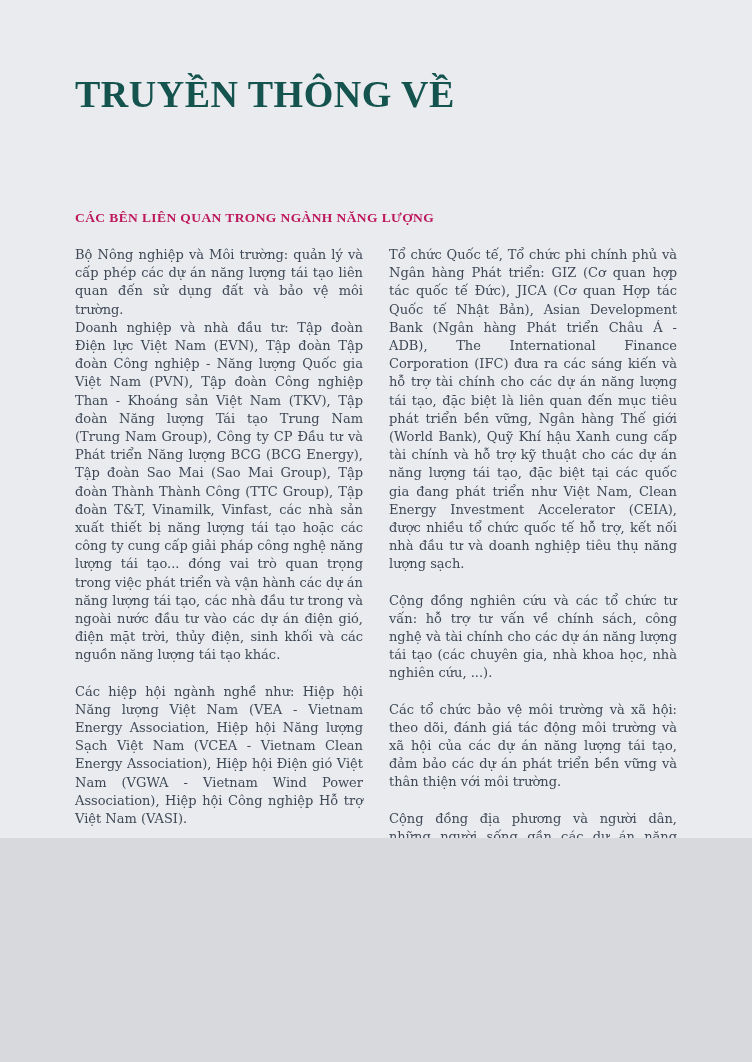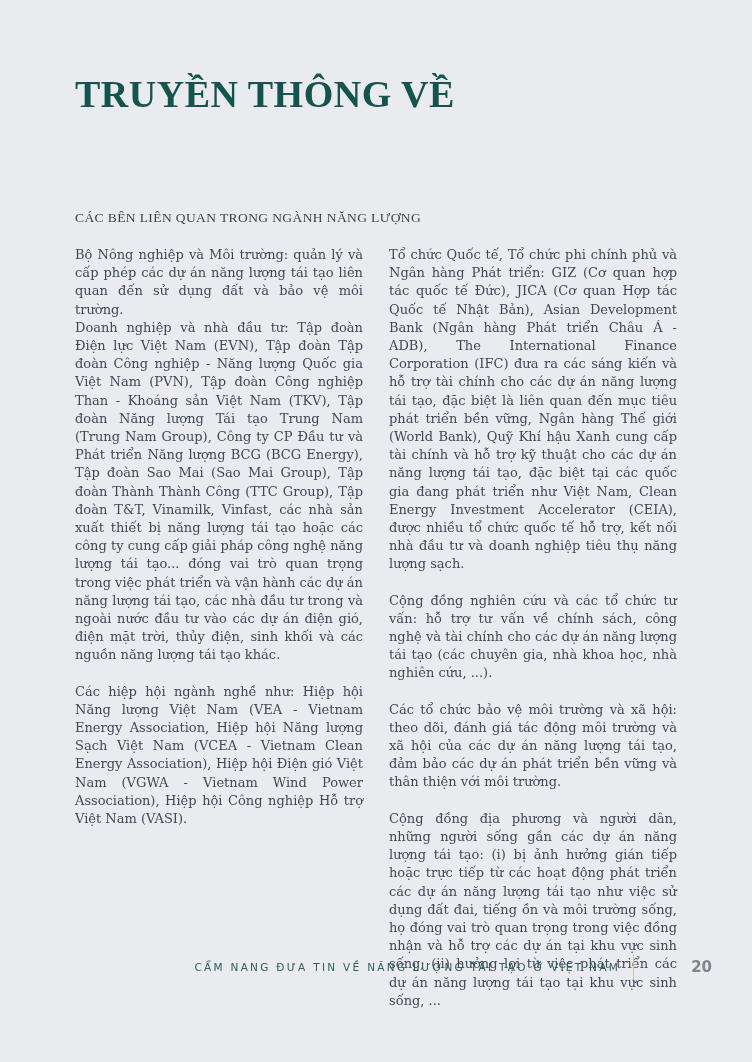--- a/index.html
+++ b/index.html
@@ -1,20 +1,20 @@
 <!DOCTYPE html>
 <html lang="vi"><head>
 <meta charset="utf-8">
 <style>
   * { margin: 0; padding: 0; box-sizing: border-box; }
   html, body { background: #d7d9dd; }
   .page {
     position: relative;
     width: 752px;
-    height: 1062px;
+    height: 838px;
     margin: 0 auto;
     background: #e9ebef;
     overflow: hidden;
     font-family: "DejaVu Serif", serif;
   }
   .content {
     position: absolute;
     left: 75px;
     top: 66px;
     width: 602px;
@@ -23,24 +23,24 @@
     font-family: "Liberation Serif", serif;
     font-weight: 700;
     font-size: 38px;
     line-height: 57px;
     letter-spacing: 0.5px;
     color: #14534e;
   }
   .section-heading {
     margin-top: 30px;
     font-family: "Liberation Serif", serif;
-    font-weight: 400;
+    font-weight: 700;
     font-size: 13.5px;
     letter-spacing: 0.4px;
-    color: #404040;
+    color: #be185d;
   }
   .columns {
     margin-top: 20px;
     display: flex;
     gap: 26px;
   }
   .column {
     width: 288px;
     flex: 0 0 288px;
   }

